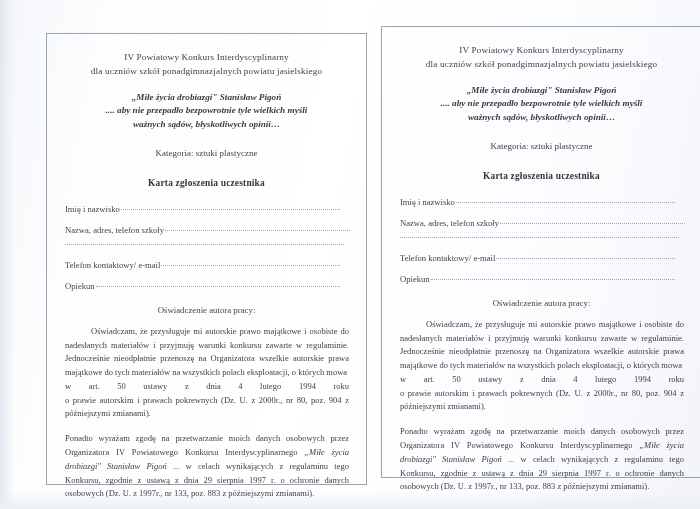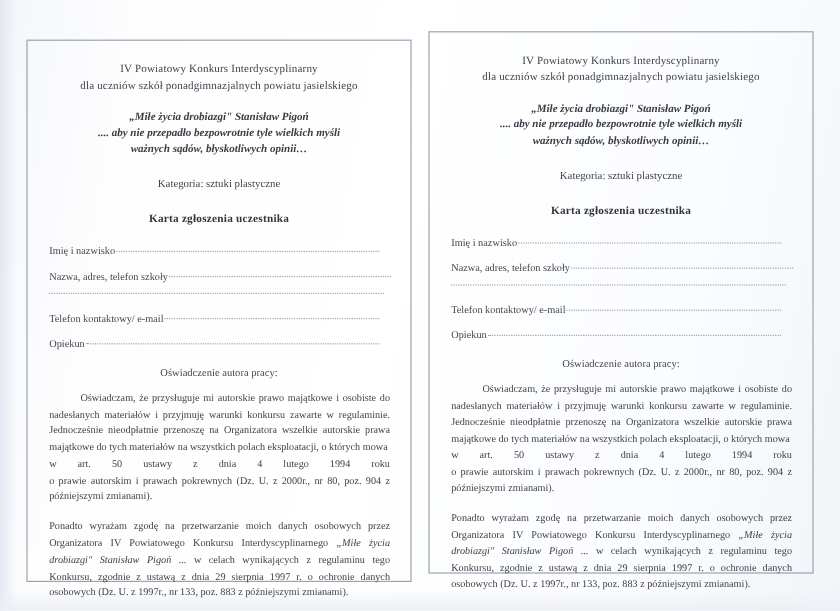--- a/index.html
+++ b/index.html
@@ -36,20 +36,21 @@
     left: 0; right: 0; bottom: 0; height: 18px;
     background: linear-gradient(0deg, #eceff5 0%, rgba(250,251,253,0) 100%);
     z-index: 1;
   }
 
   .sheet {
     position: absolute;
     inset: 0;
     z-index: 2;
     display: flex;
+    margin-left: 24px;
   }
 
   .page {
     position: relative;
     box-sizing: border-box;
     border: 1px solid #9aa3b2;
     background: transparent;
     padding: 10px 12px 8px 12px;
   }
   .page-left {

